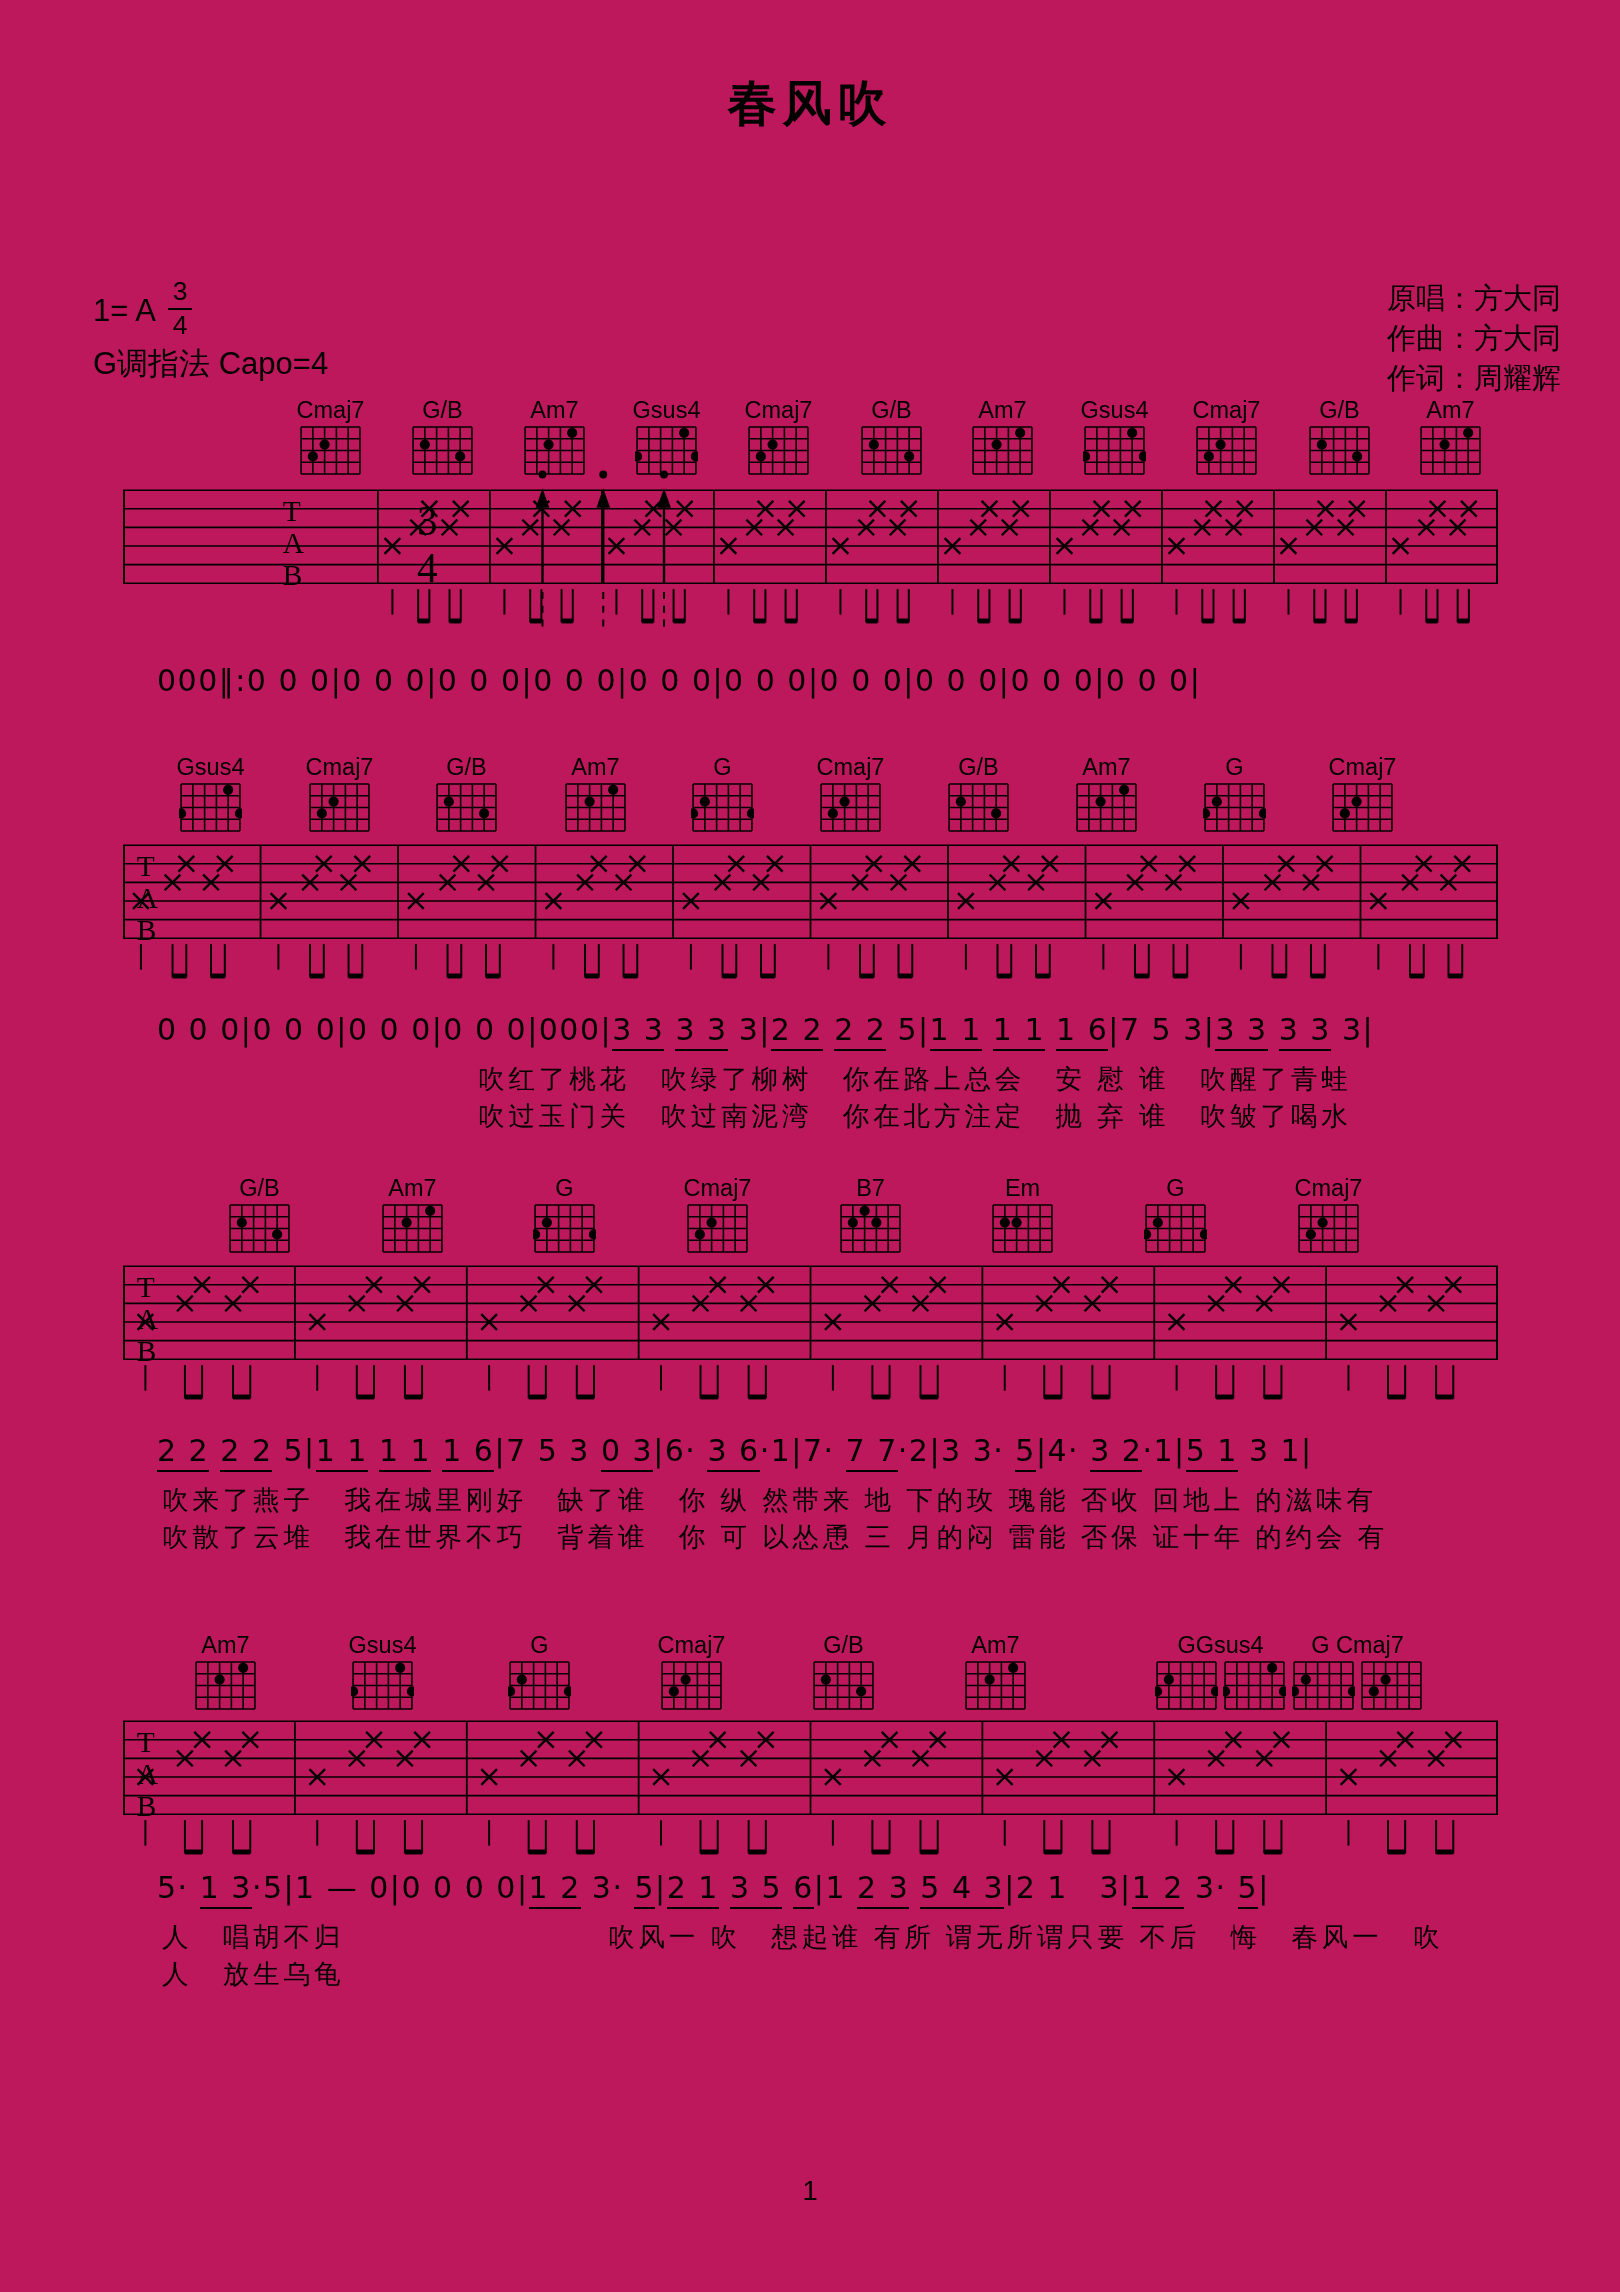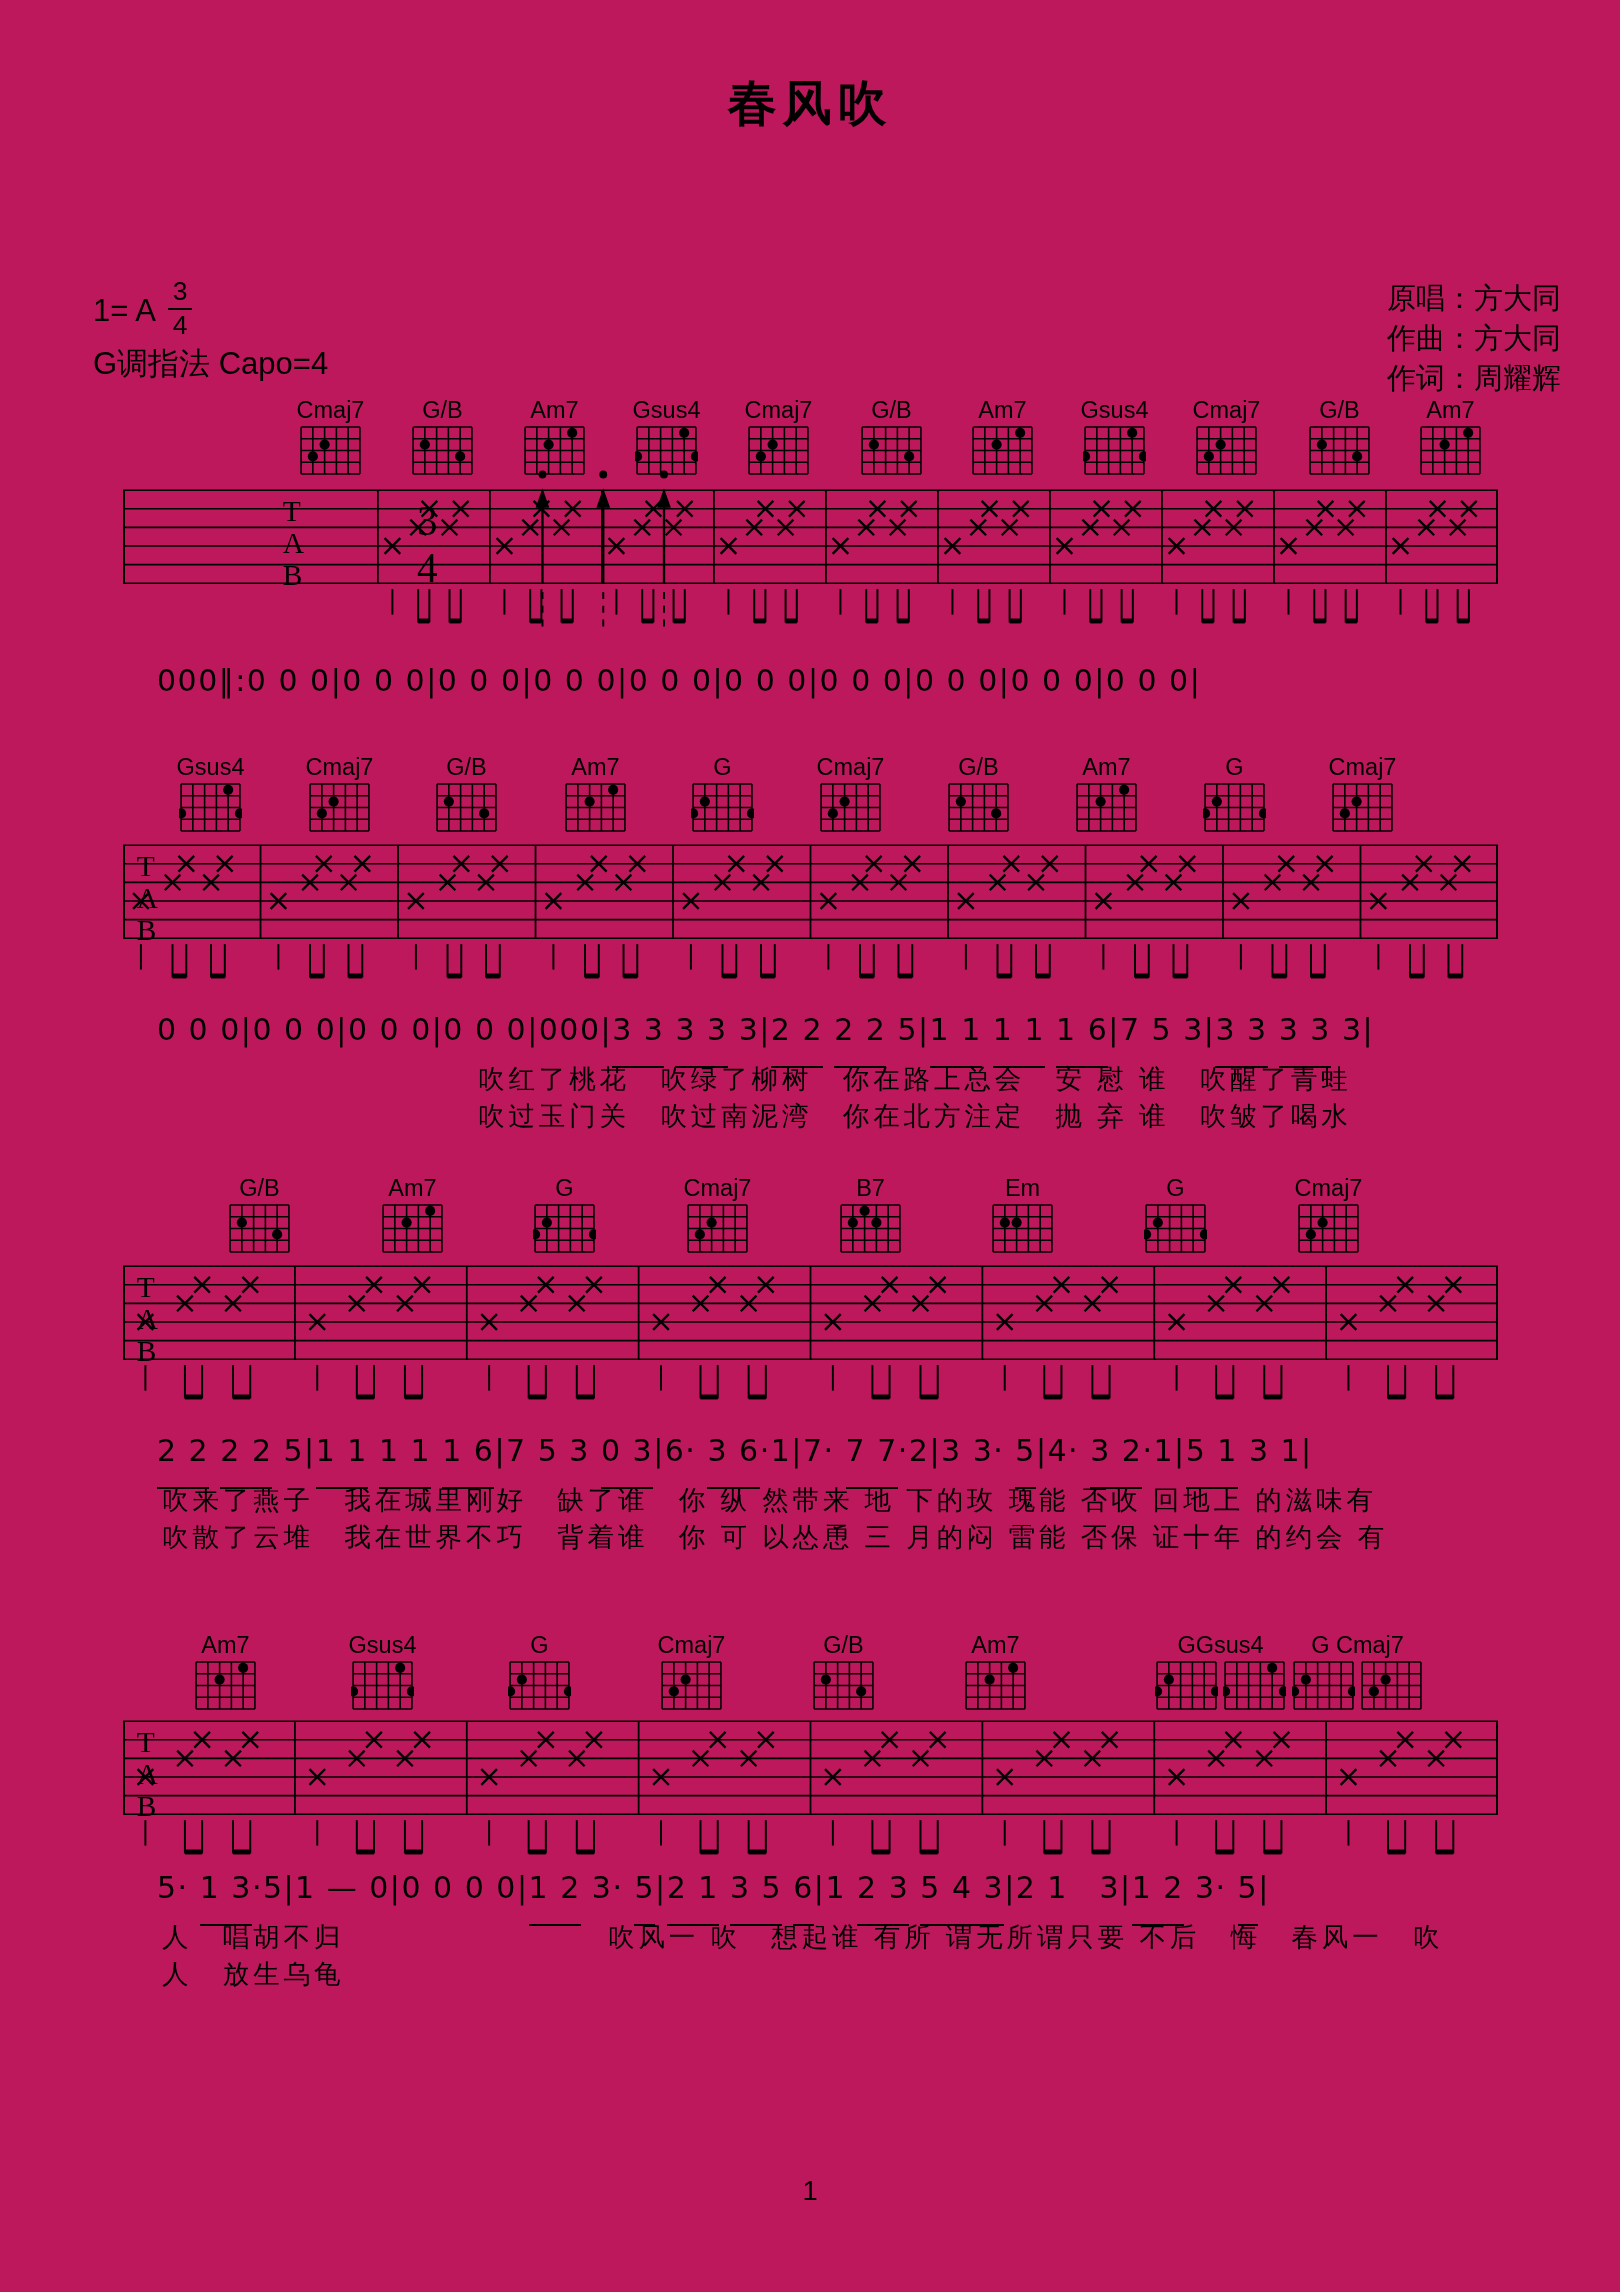--- a/index.html
+++ b/index.html
@@ -16,21 +16,21 @@
   .frac .den{display:block;padding-top:2px}
   .fingering{position:absolute;left:93px;top:343px;font-size:31px;white-space:nowrap}
   .credits{position:absolute;right:59px;top:278px;font-size:29px;line-height:40px;
            text-align:left;white-space:nowrap}
   .chord{position:absolute;text-align:center}
   .chord .cname{font-size:23.5px;line-height:24.5px;white-space:nowrap;font-weight:normal}
   .chord .dgr{display:flex;justify-content:center;gap:4.9px;margin-top:2px}
   .staff-svg{position:absolute;left:123px}
   .melody{position:absolute;font-size:30px;letter-spacing:1.5px;white-space:nowrap;
           font-family:"DejaVu Sans",sans-serif}
-  .melody .u{border-bottom:2.9px solid #000;padding-bottom:19px}
+  .melody .u{border-bottom:2.9px solid #000;padding-bottom:2px}
   .lyric{position:absolute;font-size:26.5px;letter-spacing:3.9px;white-space:nowrap}
   .pagenum{position:absolute;bottom:86px;left:0;width:100%;text-align:center;font-size:27.4px}
 </style>
 </head>
 <body>
 
 <div class="page" id="sheet">
   <div class="title">春风吹</div>
 
   <div class="keyline">

